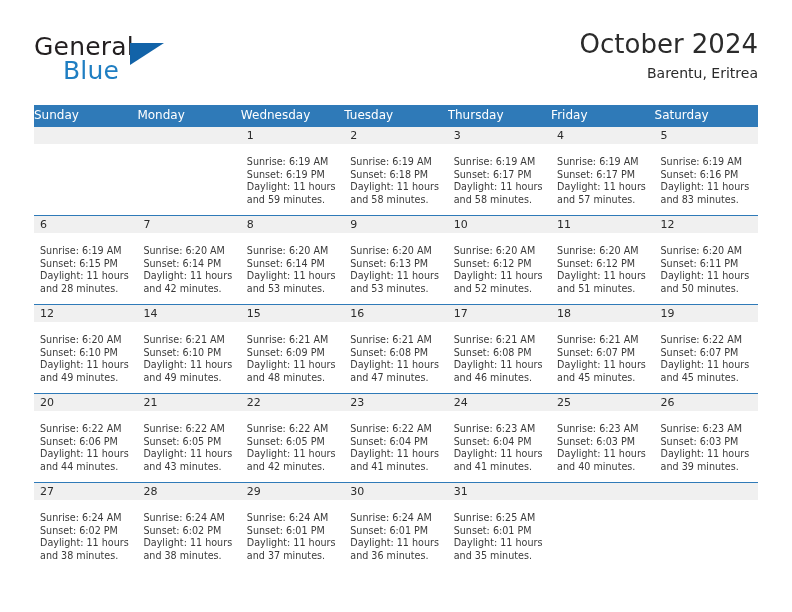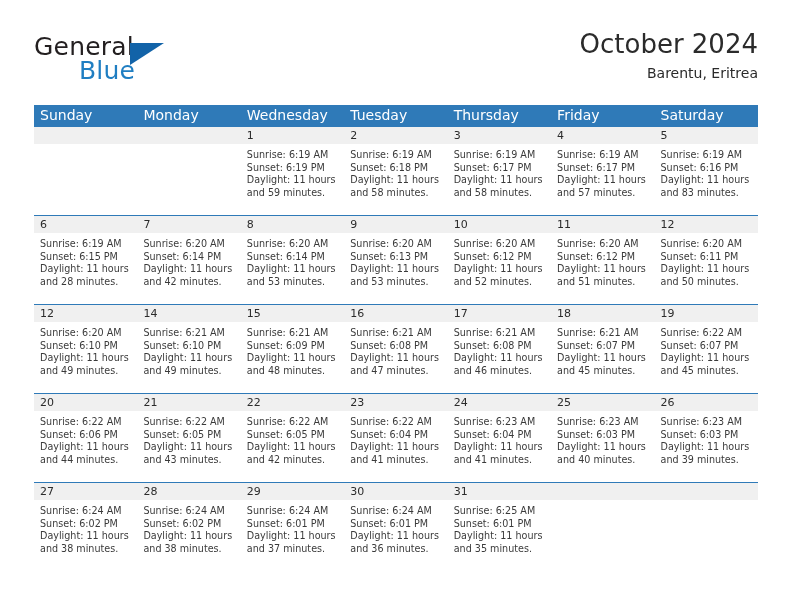--- a/index.html
+++ b/index.html
@@ -49,21 +49,20 @@
   }
   .brand-blue {
     position: absolute;
     left: 29px;
     top: 24px;
     font-size: 25px;
     letter-spacing: 0.2px;
     color: #1f7ec2;
     font-family: "DejaVu Sans", sans-serif;
     font-weight: 400;
-    margin-left: 16px;
   }
   .brand-triangle {
     position: absolute;
     left: 96px;
     top: 11px;
     width: 0;
     height: 0;
     border-left: 34px solid #1263a8;
     border-bottom: 22px solid transparent;
   }
@@ -98,23 +97,22 @@
     width: 724px;
   }
   .weekday-row {
     display: flex;
     background: #2f7ab8;
     height: 21px;
   }
   .weekday-cell {
     flex: 1 1 0;
     color: #ffffff;
-    font-size: 14px;
+    font-size: 12px;
     line-height: 21px;
-    padding-left: 6px;
     box-sizing: border-box;
     font-family: "DejaVu Sans", sans-serif;
     white-space: nowrap;
     overflow: hidden;
   }
 
   .week {
     position: relative;
     border-top: 1.5px solid #2f7ab8;
   }
@@ -135,21 +133,21 @@
     background: #f0f0f0;
     height: 17px;
     font-size: 11px;
     line-height: 17px;
     padding-left: 6px;
     color: #2b2b2b;
     box-sizing: border-box;
     font-family: "DejaVu Sans", sans-serif;
   }
   .day-body {
-    padding: 5px 5px 0 6px;
+    padding: 12px 5px 0 6px;
     font-size: 9.6px;
     line-height: 12.6px;
     color: #3a3a3a;
     font-family: "DejaVu Sans", sans-serif;
   }
   .day-body div {
     white-space: nowrap;
   }
 </style>
 </head>

